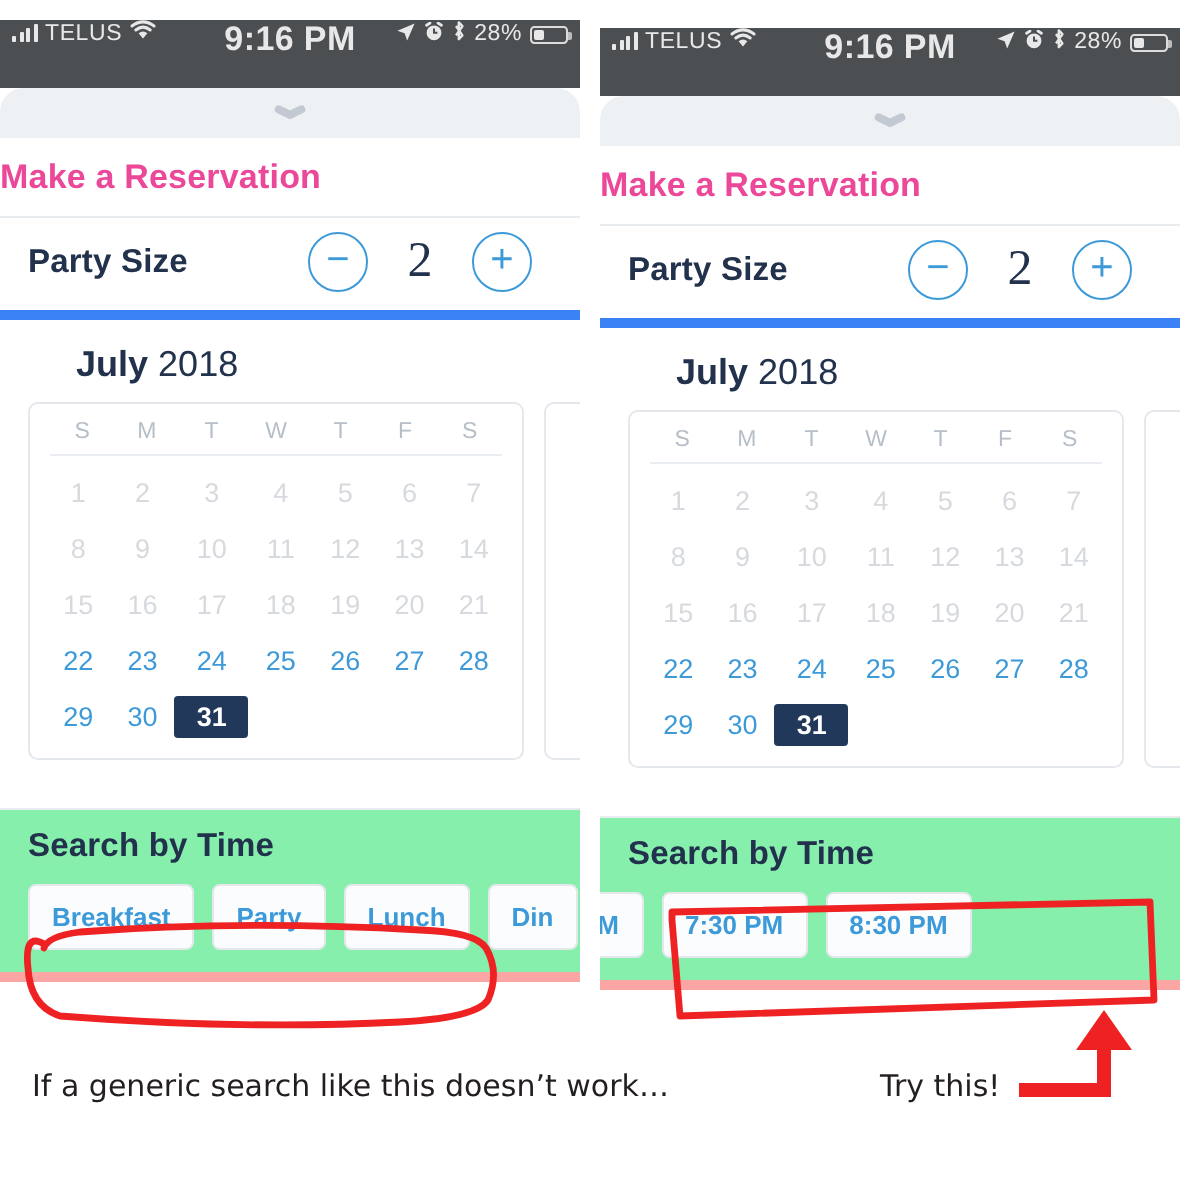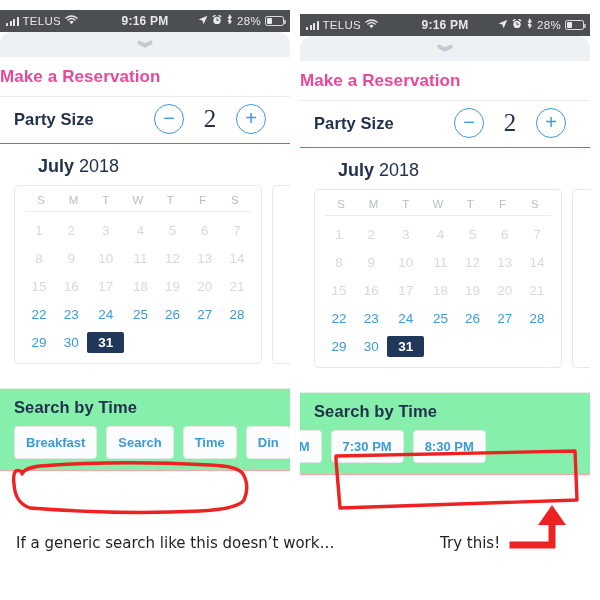--- a/index.html
+++ b/index.html
@@ -17,33 +17,33 @@
     width: 290px;
     background: #ffffff;
     overflow: hidden;
   }
   .panel.left  { left: 0px;   top: 10px; height: 515px; }
   .panel.right { left: 300px; top: 14px; height: 512px; }
 
   
   .statusbar {
     position: relative;
-    height: 22px;
+    height: 34px;
     background: #4b4f52;
     color: #e8e8e8;
     font-size: 11.5px;
     font-weight: bold;
     display: flex;
-    align-items: center;
+    align-items: flex-start;
     padding: 0 6px;
   }
   .sb-left { display:flex; align-items:center; gap:4px; }
   .sb-center {
     position:absolute; left:0; right:0; text-align:center;
-    font-size:12px; font-weight:bold; letter-spacing:.2px;
+    font-size:17px; font-weight:bold; letter-spacing:.2px;
   }
   .sb-right {
     margin-left:auto; display:flex; align-items:center; gap:4px;
     position:relative; z-index:2;
   }
   .bars { display:flex; align-items:flex-end; gap:1.5px; height:9px; }
   .bars i { display:block; width:2px; background:#e8e8e8; border-radius:.5px; }
   .bars i:nth-child(1){height:3px}
   .bars i:nth-child(2){height:5px}
   .bars i:nth-child(3){height:7px}
@@ -90,21 +90,21 @@
     padding: 10px 0 9px;
     background:#fff;
     border-bottom:1px solid #e9ecef;
     letter-spacing:.1px;
   }
 
   
   .party-row {
     display:flex; align-items:center;
     padding: 7px 14px 9px;
-    border-bottom:1px solid #3b82f6;
+    border-bottom:5px solid #3b82f6;
     background:#fff;
   }
   .party-label {
     color:#22324d; font-size:16.5px; font-weight:bold;
     letter-spacing:.1px;
   }
   .stepper {
     margin-left:auto; display:flex; align-items:center; gap:18px;
     padding-right: 10px;
   }
@@ -165,21 +165,21 @@
   .day.empty{ color:transparent; }
 
   
   .time-sec{ margin-top:24px; border-top:1px solid #e9ecef; background:#86efac; }
   .time-title{
     color:#22324d;font-size:16.5px;font-weight:bold;
     padding:9px 14px 0; letter-spacing:.1px;
   }
   .chips{
     display:flex; gap:9px; padding: 9px 0 11px 14px;
-    border-bottom:1px solid #fca5a5;
+    border-bottom:5px solid #fca5a5;
   }
   .chip{
     flex:0 0 auto;
     border:1px solid #e4e8ec; border-radius:4px;
     background:#fbfcfd;
     color:#3d9ad9; font-size:13px; font-weight:bold;
     padding:8px 11px; white-space:nowrap;
   }
   .chips.shift{ margin-left:-36px; }
 
@@ -320,22 +320,22 @@
             <div class="day empty">&nbsp;</div>
           </div>
       </div>
       <div class="cal-card partial"></div>
     </div>
 
     <div class="time-sec">
       <div class="time-title">Search by Time</div>
       <div class="chips">
           <div class="chip">Breakfast</div>
-          <div class="chip">Search</div>
-          <div class="chip">Time</div>
+          <div class="chip">Party</div>
+          <div class="chip">Lunch</div>
           <div class="chip">Din</div>
         </div>
     </div>
   </div>
 
   <div class="panel right">
 
     <div class="statusbar">
       <div class="sb-left">
         <span class="bars">

